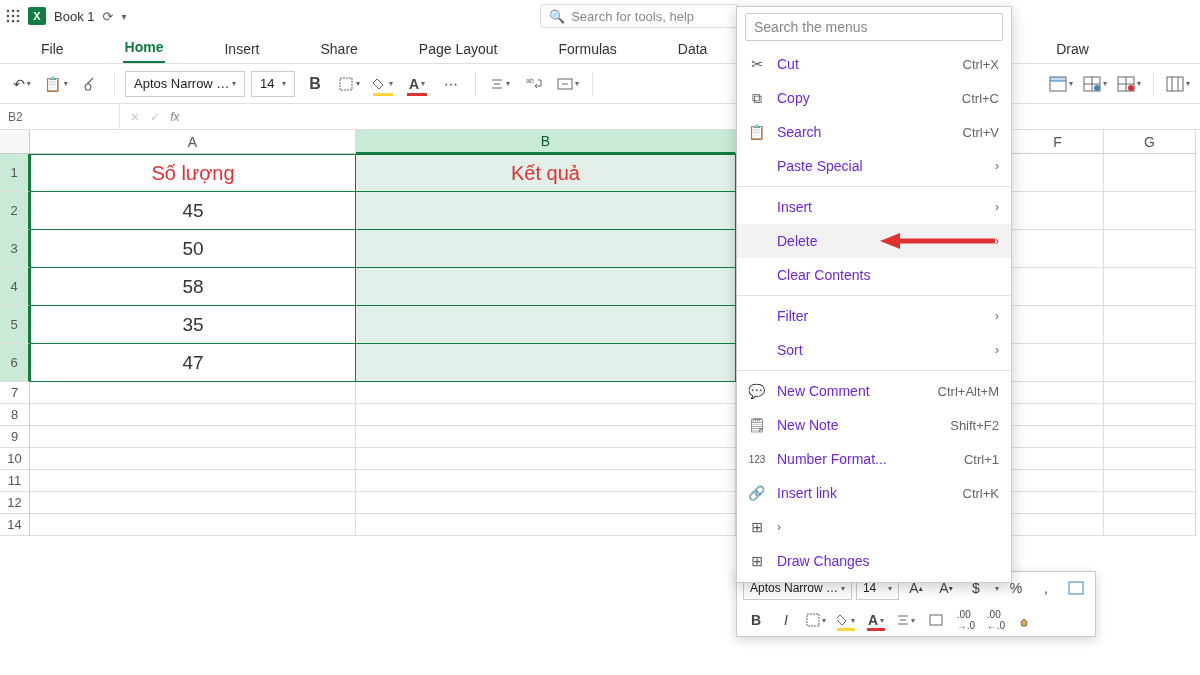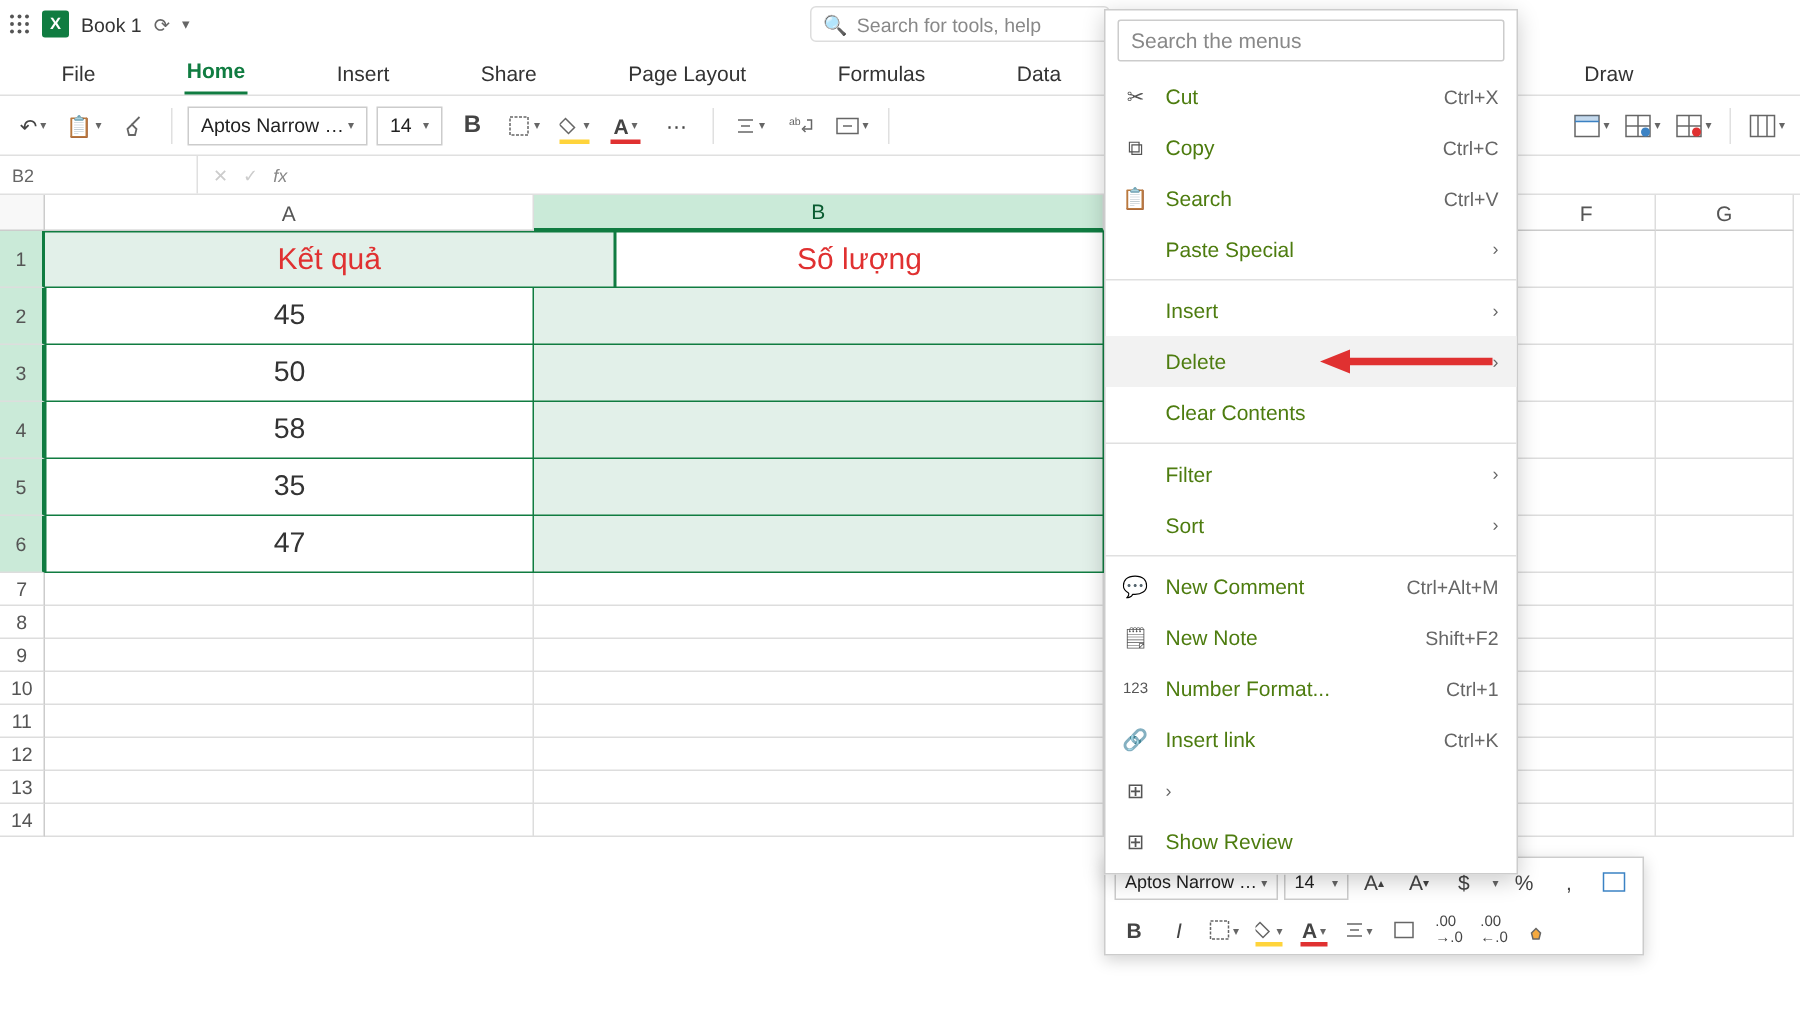--- a/index.html
+++ b/index.html
@@ -24,21 +24,21 @@
   .ribbon-btn { display:flex; align-items:center; justify-content:center; min-width:28px; height:28px; cursor:pointer; color:#444; font-size:14px; position:relative; }
   .ribbon-sep { width:1px; height:24px; background:#e0e0e0; margin:0 4px; }
   .fontbox { border:1px solid #ccc; height:26px; display:flex; align-items:center; padding:0 8px; font-size:13px; min-width:120px; justify-content:space-between; background:#fff; }
   .sizebox { border:1px solid #ccc; height:26px; display:flex; align-items:center; padding:0 8px; font-size:13px; min-width:44px; justify-content:space-between; background:#fff; }
   .bold { font-weight:bold; font-size:16px; }
   .color-strip { position:absolute; bottom:2px; left:4px; right:4px; height:3px; }
   .chev-down { font-size:8px; color:#666; margin-left:2px; }
   
   
   .formula-bar { height:26px; display:flex; align-items:center; border-bottom:1px solid #e0e0e0; font-size:12px; }
-  .name-box { width:132px; border-right:1px solid #e0e0e0; padding:0 8px; color:#666; height:100%; display:flex; align-items:center; }
+  .name-box { width:120px; border-right:1px solid #e0e0e0; padding:0 8px; color:#666; height:100%; display:flex; align-items:center; }
   .fx-area { display:flex; align-items:center; gap:10px; padding:0 10px; color:#aaa; }
   .fx-label { font-style:italic; color:#888; }
   
   
   .grid-wrap { position:relative; }
   .colheads { display:flex; height:24px; }
   .corner { width:30px; border-right:1px solid #ccc; border-bottom:1px solid #ccc; background:#f8f8f8; }
   .colhead { border-right:1px solid #ddd; border-bottom:1px solid #ccc; display:flex; align-items:center; justify-content:center; font-size:14px; color:#555; background:#fff; }
   .colhead.sel { background:#caead8; border-bottom:2px solid #107c41; color:#0a5c31; }
   .row { display:flex; height:38px; }
@@ -51,21 +51,21 @@
   .cell.tableborder { border-right:1.5px solid #107c41; border-bottom:1.5px solid #107c41; }
   .tableborder-top { border-top:1.5px solid #107c41; }
   .tableborder-left { border-left:1.5px solid #107c41; }
   
   
   .ctxmenu { position:absolute; top:6px; left:736px; width:276px; background:#fff; border:1px solid #ccc; box-shadow:0 4px 14px rgba(0,0,0,0.2); padding:4px 0; font-size:14px; z-index:10; }
   .ctx-search { margin:2px 8px 6px 8px; border:1px solid #ccc; border-radius:2px; height:28px; display:flex; align-items:center; padding:4px 8px; color:#888; background:#fff; }
   .ctx-item { display:flex; align-items:center; height:34px; padding:0 12px 0 10px; cursor:pointer; gap:10px; }
   .ctx-item:hover, .ctx-item.highlight { background:#f2f2f2; }
   .ctx-icon { width:20px; text-align:center; color:#555; font-size:14px; }
-  .ctx-label { flex:1; color:#4d7c0f; }
+  .ctx-label { flex:1; color:#6d28d9; }
   .ctx-shortcut { color:#666; font-size:13px; }
   .ctx-chev { color:#666; font-size:12px; }
   .ctx-sep { height:1px; background:#e0e0e0; margin:3px 0; }
   
   
   .arrow { position:absolute; top:231px; left:880px; z-index:11; }
   .arrow svg { display:block; }
   
   
   .mini-toolbar { position:absolute; left:736px; top:571px; width:360px; background:#fff; border:1px solid #ccc; box-shadow:0 3px 10px rgba(0,0,0,0.18); z-index:9; }
@@ -233,22 +233,22 @@
     <div class="colhead colA">A</div>
     <div class="colhead sel colB">B</div>
     <div class="colhead narrow"></div>
     <div class="colhead narrow"></div>
     <div class="colhead narrow"></div>
     <div class="colhead narrow">F</div>
     <div class="colhead narrow">G</div>
   </div>
   <div class="row">
     <div class="rowhead sel">1</div>
+    <div class="cell colA header-cell tableborder tableborder-top tableborder-left">Số lượng</div>
     <div class="cell colB header-cell selcol tableborder tableborder-top">Kết quả</div>
-    <div class="cell colA header-cell tableborder tableborder-top tableborder-left">Số lượng</div>
     <div class="cell narrow"></div>
       <div class="cell narrow"></div>
       <div class="cell narrow"></div>
       <div class="cell narrow"></div>
       <div class="cell narrow"></div>
   </div>
   <div class="row">
     <div class="rowhead sel">2</div>
     <div class="cell colA tableborder tableborder-left">45</div>
     <div class="cell colB selcol tableborder"></div>
@@ -352,30 +352,20 @@
       <div class="rowhead">12</div>
       <div class="cell colA"></div>
       <div class="cell colB"></div>
       <div class="cell narrow"></div>
       <div class="cell narrow"></div>
       <div class="cell narrow"></div>
       <div class="cell narrow"></div>
       <div class="cell narrow"></div>
     </div>
   <div class="row small">
-      <div class="rowhead">13</div>
-      <div class="cell colA"></div>
-      <div class="cell colB"></div>
-      <div class="cell narrow"></div>
-      <div class="cell narrow"></div>
-      <div class="cell narrow"></div>
-      <div class="cell narrow"></div>
-      <div class="cell narrow"></div>
-    </div>
-  <div class="row small">
       <div class="rowhead">14</div>
       <div class="cell colA"></div>
       <div class="cell colB"></div>
       <div class="cell narrow"></div>
       <div class="cell narrow"></div>
       <div class="cell narrow"></div>
       <div class="cell narrow"></div>
       <div class="cell narrow"></div>
     </div>
 </div>
@@ -450,21 +440,21 @@
       <span class="ctx-icon">🔗</span>
       <span class="ctx-label">Insert link</span>
       <span class="ctx-shortcut">Ctrl+K</span>
     </div>
   <div class="ctx-item">
       <span class="ctx-icon">⊞</span>
       <span class="ctx-chev">›</span>
     </div>
   <div class="ctx-item">
       <span class="ctx-icon">⊞</span>
-      <span class="ctx-label">Show Review</span>
+      <span class="ctx-label">Draw Changes</span>
     </div>
 </div>
 
 <div class="arrow">
   <svg width="120" height="20">
       <defs></defs>
     <line x1="115" y1="10" x2="18" y2="10" stroke="#e03131" stroke-width="5"></line>
     <polygon points="0,10 20,2 20,18" fill="#e03131"></polygon>
   </svg>
 </div>

